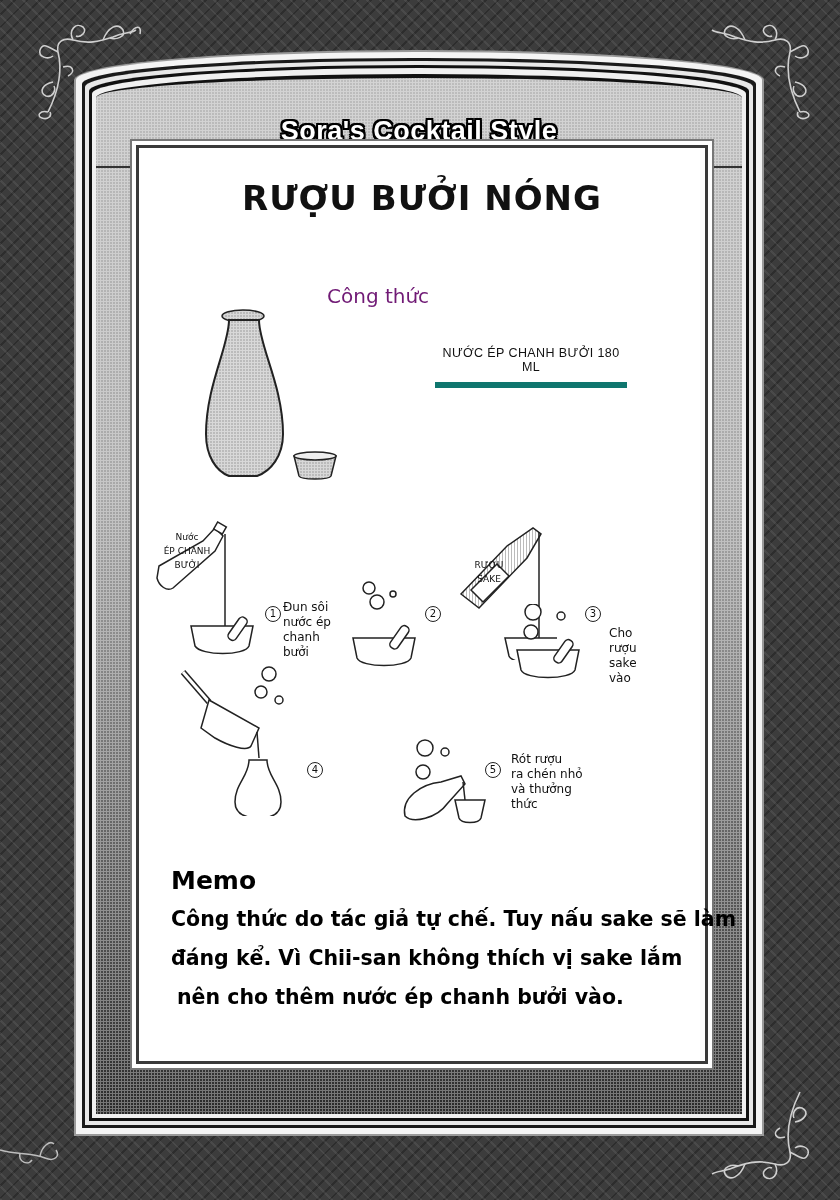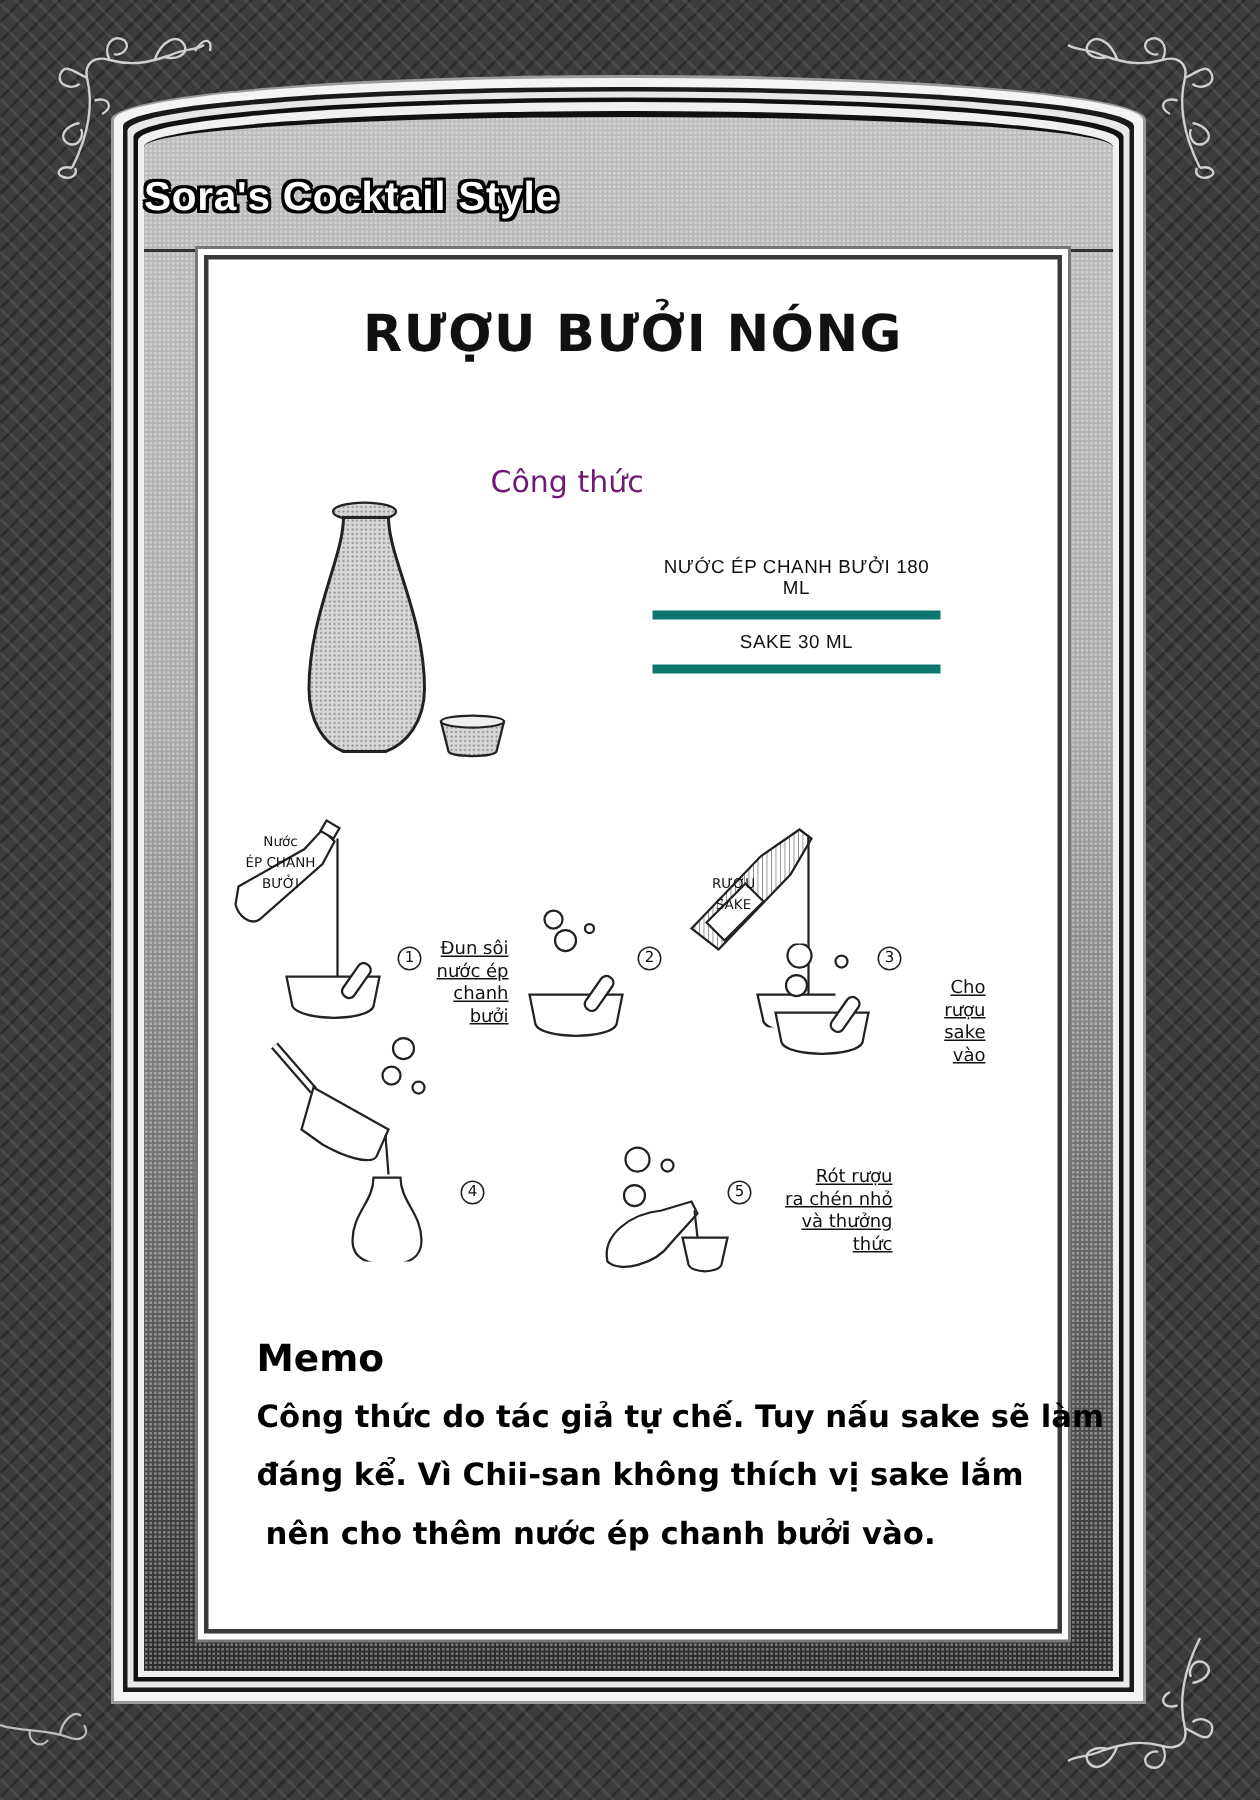--- a/index.html
+++ b/index.html
@@ -36,37 +36,36 @@
     position:absolute; left:20px; top:22px; right:20px; bottom:20px;
     border-radius:320px 320px 0 0 / 24px 24px 0 0;
     background-color:#9d9d9d;
     background-image:
       radial-gradient(rgba(255,255,255,0.35) 1px, transparent 1.2px),
       linear-gradient(to bottom, #bdbdbd 0%, #a8a8a8 40%, #606060 75%, #2a2a2a 100%);
     background-size:3px 3px, 100% 100%;
     border-top:4px solid #111;
   }
   .brand {
-    position:absolute; left:0; right:0; top:38px; 
+    position:absolute; left:0; right:0; top:38px; text-align:center;
     font-family:"Liberation Sans", sans-serif; font-size:27px; font-weight:bold;
     color:#fff; letter-spacing:0.5px;
     text-shadow: 2px 0 0 #000, -2px 0 0 #000, 0 2px 0 #000, 0 -2px 0 #000,
                  2px 2px 0 #000, -2px -2px 0 #000, 2px -2px 0 #000, -2px 2px 0 #000;
   }
   .brand-rule {
     position:absolute; left:0; right:0; top:88px; height:2px; background:#333;
   }
 
   
   .panel {
     position:absolute; left:136px; top:145px; width:566px; height:913px;
     background:#fff;
     border:3px solid #3a3a3a;
     box-shadow: 0 0 0 4px #fff, 0 0 0 6px #777;
-    margin-top: 25px;
   }
   .title {
     position:absolute; left:0; right:0; top:30px; text-align:center;
     font-family:"DejaVu Sans", sans-serif; font-weight:900; font-size:34px;
     letter-spacing:1px; color:#111; text-transform:uppercase;
   }
   .recipe-label {
     position:absolute; left:188px; top:136px;
     font-family:"DejaVu Sans", sans-serif; font-size:20px; color:#701a75;
   }
@@ -79,22 +78,22 @@
   .ing1 { top:198px; }
   .ing2 { top:248px; }
 
   .illus { position:absolute; }
   .step-num {
     position:absolute; width:14px; height:14px; border:1.2px solid #222; border-radius:50%;
     font-size:10px; line-height:14px; text-align:center; color:#111;
     font-family:"DejaVu Sans", sans-serif;
   }
   .step-text {
-    position:absolute; text-align:right; font-family:"DejaVu Sans", sans-serif;
-    font-size:12px; line-height:15px; color:#111; white-space:pre-line;text-decoration:underline;
+    position:absolute; text-align:left; font-family:"DejaVu Sans", sans-serif;
+    font-size:12px; line-height:15px; color:#111; white-space:pre-line;
   }
   .label-small {
     position:absolute; font-family:"DejaVu Sans", sans-serif; font-size:9px;
     color:#111; white-space:pre-line; text-align:center; line-height:14px;
   }
 
   .memo-title {
     position:absolute; left:32px; top:718px;
     font-family:"DejaVu Sans", sans-serif; font-weight:bold; font-size:25px; color:#000;
   }
@@ -180,21 +179,20 @@
         <circle cx="1" cy="1" r="0.7" fill="#888"></circle>
       </pattern>
     </defs>
     <ellipse cx="42" cy="10" rx="21" ry="6" fill="url(#stip)" stroke="#222" stroke-width="1.5"></ellipse>
     <path d="M28 14 C28 40 5 80 5 128 C5 150 15 165 28 170 L56 170 C70 165 82 150 82 128 C82 80 58 40 58 14 Z" fill="url(#stip)" stroke="#222" stroke-width="2"></path>
     <path d="M93 150 L135 150 L130 170 C128 174 100 174 98 170 Z" fill="url(#stip)" stroke="#222" stroke-width="1.5"></path>
     <ellipse cx="114" cy="150" rx="21" ry="4" fill="#eee" stroke="#222" stroke-width="1.5"></ellipse>
   </svg>
 
   <div class="ingredient ing1">NƯỚC ÉP CHANH BƯỞI 180 ML</div>
-  <div class="ingredient ing2">SAKE 30 ML</div>
 
   <svg class="illus" style="left:14px;top:368px;width:110px;height:140px" viewBox="0 0 110 140">
     <g fill="#fff" stroke="#222" stroke-width="1.5">
       <path d="M6 50 L50 25 L62 12 L70 20 L62 35 L20 72 C14 76 6 70 4 62 Z"></path>
       <rect x="62" y="8" width="10" height="8" transform="rotate(30 67 12)"></rect>
       <line x1="72" y1="18" x2="72" y2="110"></line>
       <path d="M38 110 L100 110 L96 130 C92 140 48 140 42 130 Z"></path>
       <rect x="80" y="100" width="9" height="26" rx="4" transform="rotate(35 85 113)"></rect>
     </g>
   </svg>

